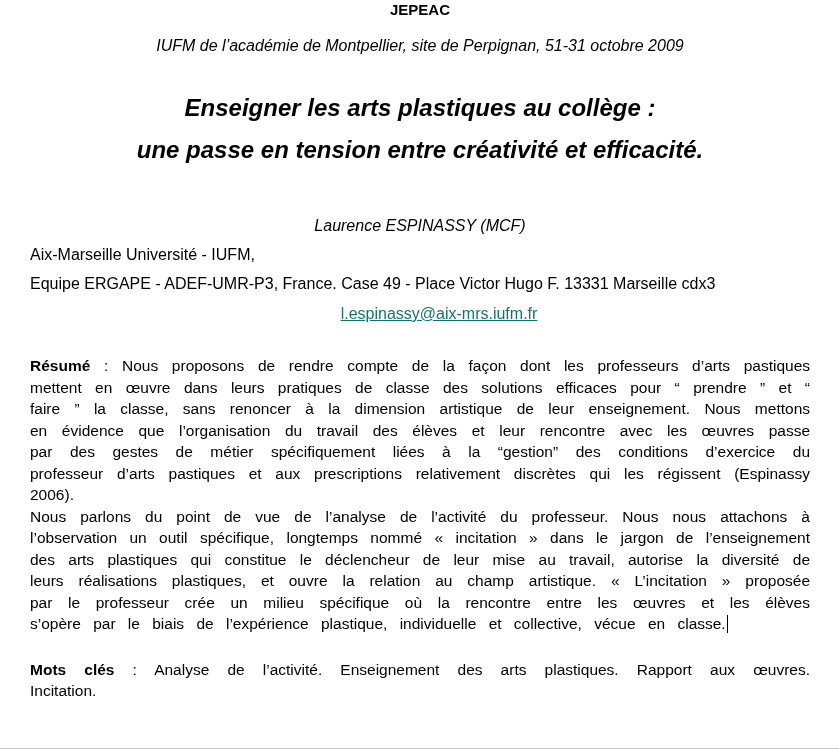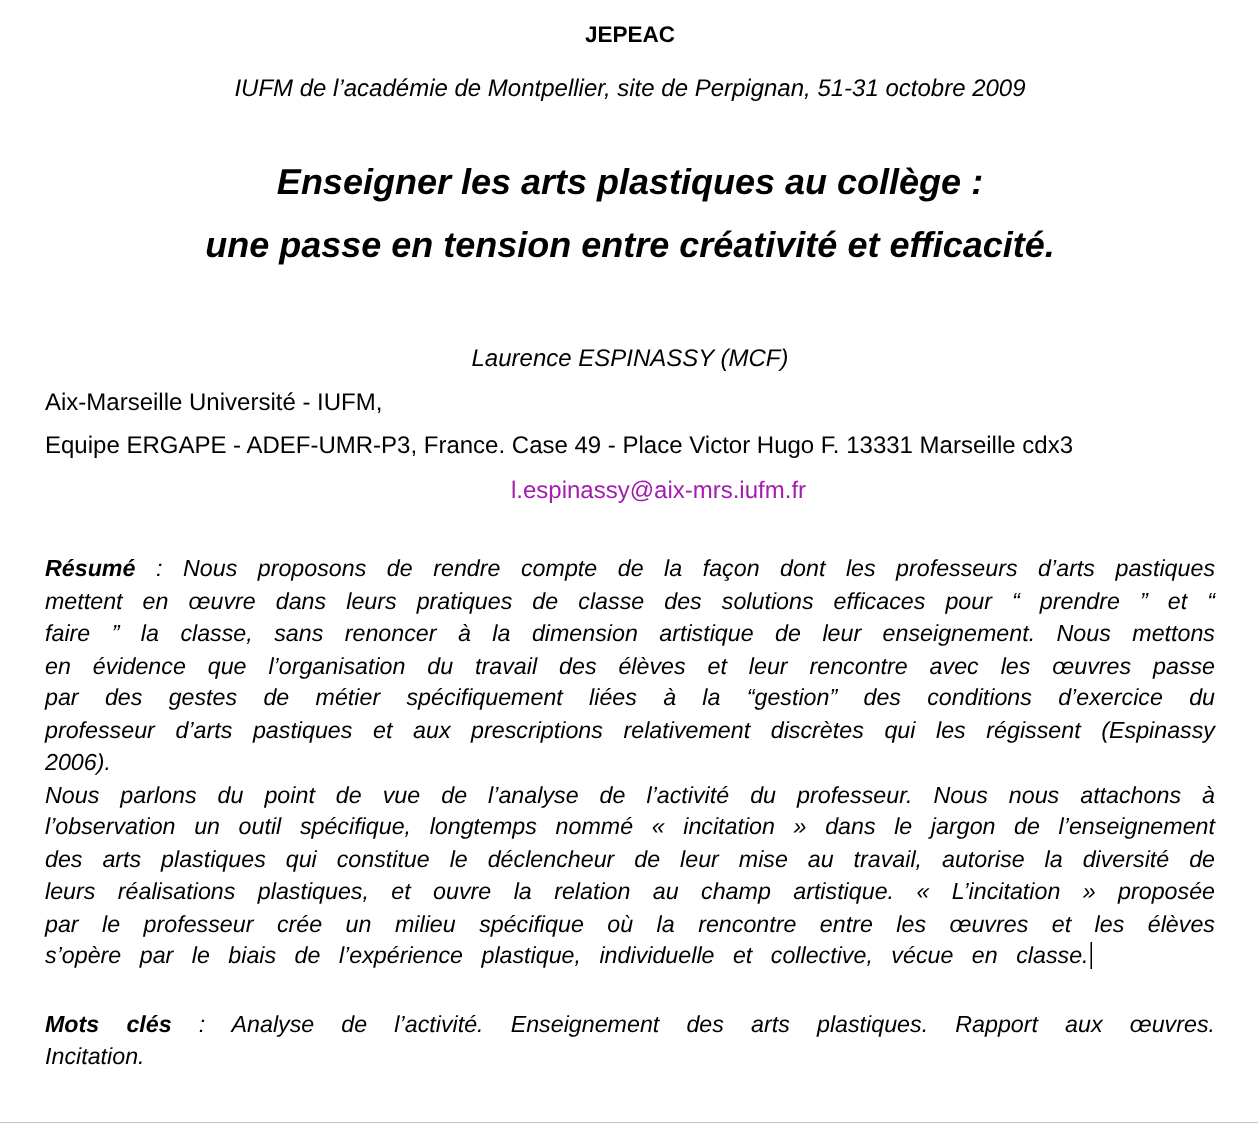--- a/index.html
+++ b/index.html
@@ -1,49 +1,48 @@
 <!DOCTYPE html>
 <html><head>
 <meta charset="utf-8">
 <style>
   html,body{margin:0;padding:0;background:#ffffff;}
   .page{
     position:relative;
     width:839px;height:749px;
     box-sizing:border-box;
-    padding:16px 29px 0 30px;
+    padding:2px 29px 0 30px;
     background:#ffffff;
     color:#000000;
     font-family:"Liberation Sans","DejaVu Sans",sans-serif;
     overflow:hidden;
   }
   .conference{
     text-align:center;font-weight:bold;font-size:15px;line-height:15px;
   }
   .venue{
     margin-top:20px;text-align:center;font-style:italic;font-size:16px;line-height:18px;
   }
   .title-line{
     margin:0;text-align:center;font-weight:bold;font-style:italic;font-size:24px;line-height:22px;
   }
   .title-line.first{margin-top:42px;}
   .title-line.second{margin-top:20px;}
   .author-name{margin-top:56px;text-align:center;font-size:16px;line-height:18px;font-style:italic;}
   .affil{margin-top:11px;font-size:16px;line-height:18px;}
   .email-line{margin-top:12px;text-align:center;font-size:16px;line-height:18px;}
-  a.email{color:#a21caf;cursor:pointer;margin-left:38px;}
+  a.email{color:#0f766e;text-decoration:underline;cursor:pointer;margin-left:38px;}
   .abstract{margin-top:32px;}
   .abstract p, .keywords{
     margin:0;
     font-size:15.5px;
     line-height:21.5px;
     text-align:justify;
     word-spacing:8px;
     hyphens:none;
-    font-style:italic;
   }
   .keywords{margin-top:24px;}
   b.inline-label{font-weight:bold;}
   .caret{
     display:inline-block;width:1.5px;height:18px;background:#000;
     margin-left:1px;vertical-align:-4px;
   }
   .bottom-rule{
     position:absolute;left:0;right:0;bottom:0;height:1px;background:#c9c9c9;
   }

